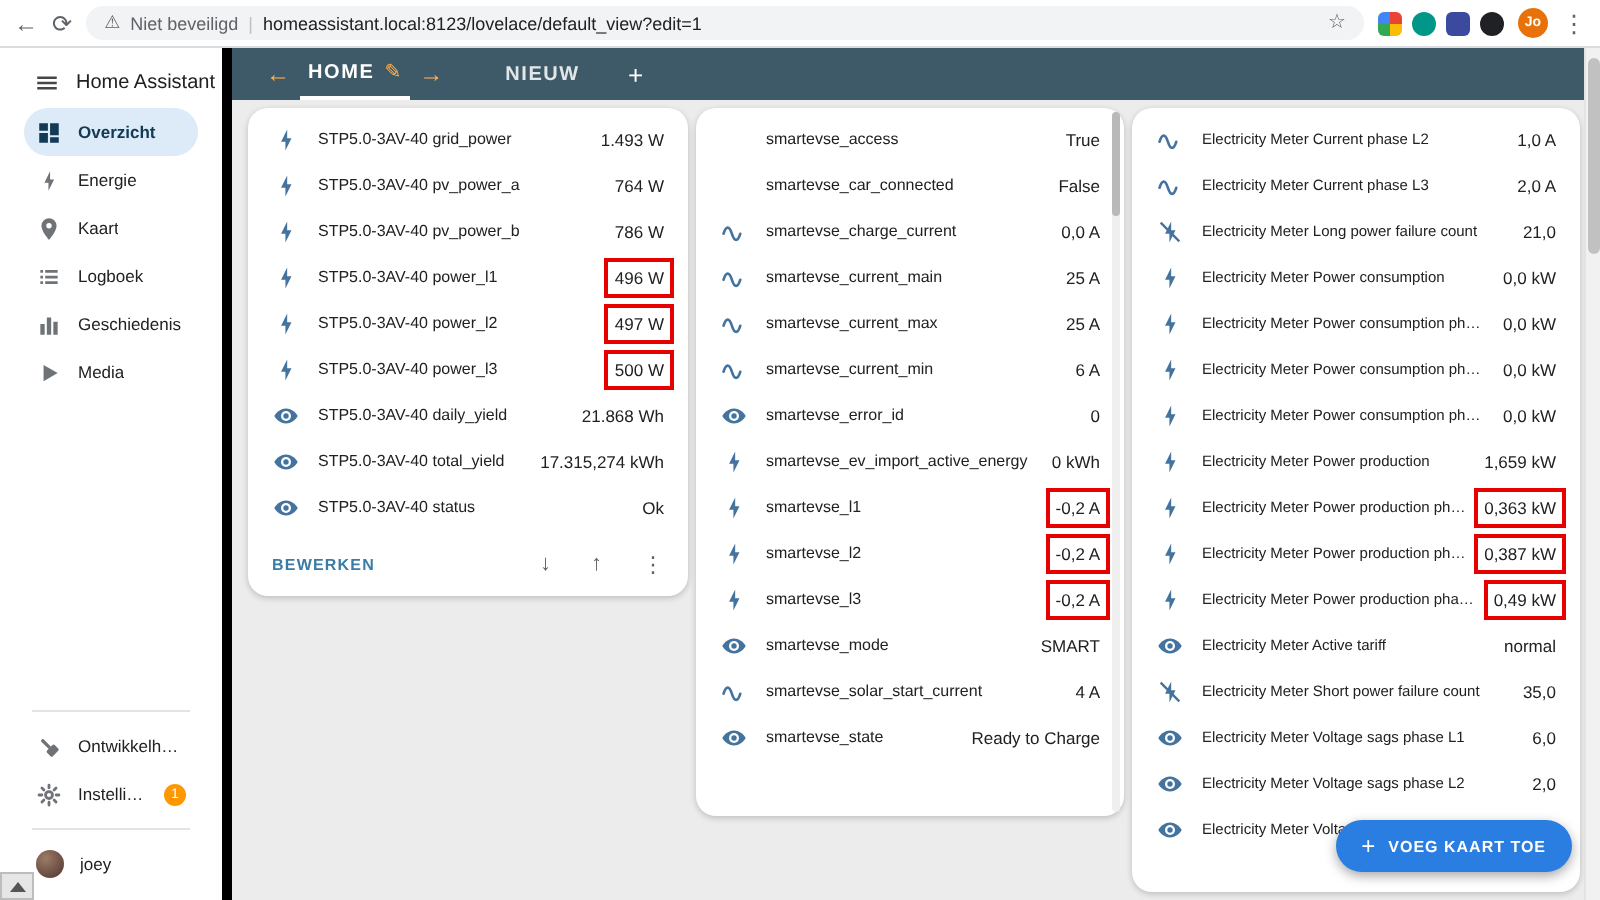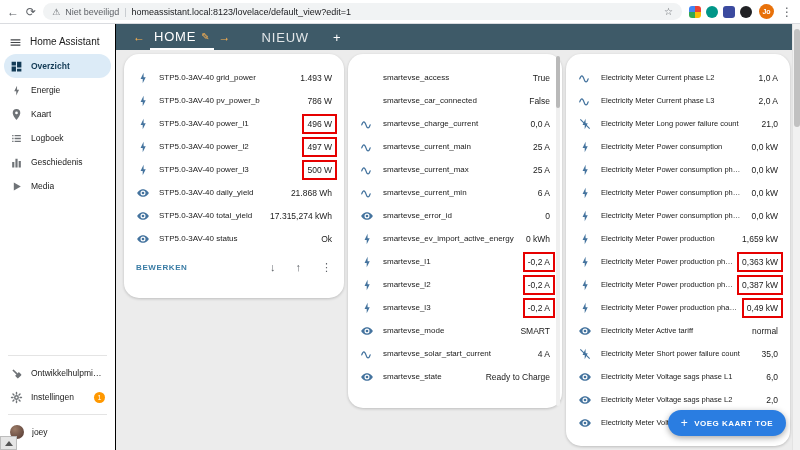--- a/index.html
+++ b/index.html
@@ -17,48 +17,48 @@
   #ext-icons{display:flex;gap:5px;align-items:center}
   .ext{width:12px;height:12px;border-radius:3px;cursor:pointer}
   .ext1{background:conic-gradient(#ea4335 0 25%,#fbbc04 0 50%,#34a853 0 75%,#4285f4 0)}
   .ext2{background:#009688;border-radius:50%}
   .ext3{background:#3b4a9f}
   .ext4{background:#202124;border-radius:50%}
   #avatar-browser{width:15px;height:15px;border-radius:50%;background:#e8710a;color:#fff;font-size:7px;font-weight:bold;display:flex;align-items:center;justify-content:center;cursor:pointer}
 
   
   #app{display:flex;height:426px;position:relative}
-  #sidebar{width:116px;background:#fff;border-right:1px solid #000000;display:flex;flex-direction:column;padding:4px 0 6px}
+  #sidebar{width:116px;background:#fff;border-right:5px solid #000000;display:flex;flex-direction:column;padding:4px 8px 6px}
   #sidebar-header{display:flex;align-items:center;gap:8px;height:26px;padding:0 9px}
   #sidebar-header .hdr-icon{width:13px;height:13px;color:#44474a;cursor:pointer}
   #app-title{font-size:10px;color:#212121;white-space:nowrap}
   .side-group{display:flex;flex-direction:column}
   .side-item{display:flex;align-items:center;gap:8px;height:24px;padding:0 6px;margin:0 4px;border-radius:12px;font-size:8.5px;color:#212121;cursor:pointer;white-space:nowrap;overflow:hidden}
   .side-item.selected{background:#dcebf7;color:#123a55;font-weight:bold}
   .side-icon{width:13px;height:13px;color:#6f7377;flex:none}
   .side-icon svg{width:13px;height:13px;display:block}
   .side-item.selected .side-icon{color:#123a55}
   .side-label{overflow:hidden;text-overflow:ellipsis}
   .badge{margin-left:auto;background:#ff9800;color:#fff;border-radius:50%;width:11px;height:11px;font-size:7px;display:flex;align-items:center;justify-content:center;flex:none}
   .avatar-dot{width:14px;height:14px;border-radius:50%;background:radial-gradient(circle at 35% 30%,#9c7b67,#4e342e);flex:none}
   .side-spacer{flex:1}
   .side-divider{height:1px;background:#e4e4e4;margin:5px 8px}
 
   
   #main{flex:1;display:flex;flex-direction:column;min-width:0;background:#ececec}
   #tabsbar{height:26px;background:#3e5a68;display:flex;align-items:center;padding:0 12px;color:#fff;flex:none}
   .tab-arrow{color:#ffb350;font-size:12px;cursor:pointer;padding:0 5px}
   #tab-home-wrap{display:flex;align-items:center;gap:5px;height:100%;border-bottom:2px solid #fff;padding:0 4px;cursor:pointer}
-  .tab-label{font-size:13px;font-weight:normal;letter-spacing:.8px}
+  .tab-label{font-size:10px;font-weight:bold;letter-spacing:.8px}
   .tab-pencil{color:#ffb350;font-size:10px;cursor:pointer}
   #tab-nieuw{margin-left:22px;opacity:.85;cursor:pointer;padding:0 4px}
   #tab-add{margin-left:16px;font-size:13px;cursor:pointer;padding:0 4px}
 
   #content{position:relative;flex:1;overflow:hidden}
-  .card{position:absolute;background:#fff;border-radius:15px;box-shadow:0 1px 3px rgba(0,0,0,.2);padding-top:12px}
+  .card{position:absolute;background:#fff;border-radius:10px;box-shadow:0 1px 3px rgba(0,0,0,.2);padding-top:4px}
   #card-0{left:8px;top:4px;width:220px;height:244px}
   #card-1{left:232px;top:4px;width:214px;height:354px}
   #card-2{left:450px;top:4px;width:224px;height:392px}
   .erow{display:flex;align-items:center;height:23px;padding:0 12px;gap:9px;cursor:pointer}
   .eicon{width:14px;height:14px;color:#44739e;flex:none}
   .eicon svg{width:14px;height:14px;display:block}
   .ename{flex:1;font-size:8px;color:#212121;white-space:nowrap;overflow:hidden;text-overflow:ellipsis}
   #card-2 .ename{font-size:7.5px}
   .evalue{font-size:8.5px;color:#212121;white-space:nowrap}
   .evalue.hl{outline:2px solid #e60000;outline-offset:3px}
@@ -223,20 +223,29 @@
                 </span>
                 <span class="ename">STP5.0-3AV-40 grid_power</span>
                 <span class="evalue">1.493 W</span>
               </div>
               <div class="erow">
                 <span class="eicon">
                   <svg viewBox="0 0 24 24">
                     <path fill="currentColor" d="M11.5 21v-7.5H7.8L13 3v7.5h3.7L11.5 21z"></path>
                   </svg>
                 </span>
+                <span class="ename">STP5.0-3AV-40 pv_power_a</span>
+                <span class="evalue">764 W</span>
+              </div>
+              <div class="erow">
+                <span class="eicon">
+                  <svg viewBox="0 0 24 24">
+                    <path fill="currentColor" d="M11.5 21v-7.5H7.8L13 3v7.5h3.7L11.5 21z"></path>
+                  </svg>
+                </span>
                 <span class="ename">STP5.0-3AV-40 pv_power_b</span>
                 <span class="evalue">786 W</span>
               </div>
               <div class="erow">
                 <span class="eicon">
                   <svg viewBox="0 0 24 24">
                     <path fill="currentColor" d="M11.5 21v-7.5H7.8L13 3v7.5h3.7L11.5 21z"></path>
                   </svg>
                 </span>
                 <span class="ename">STP5.0-3AV-40 power_l1</span>

